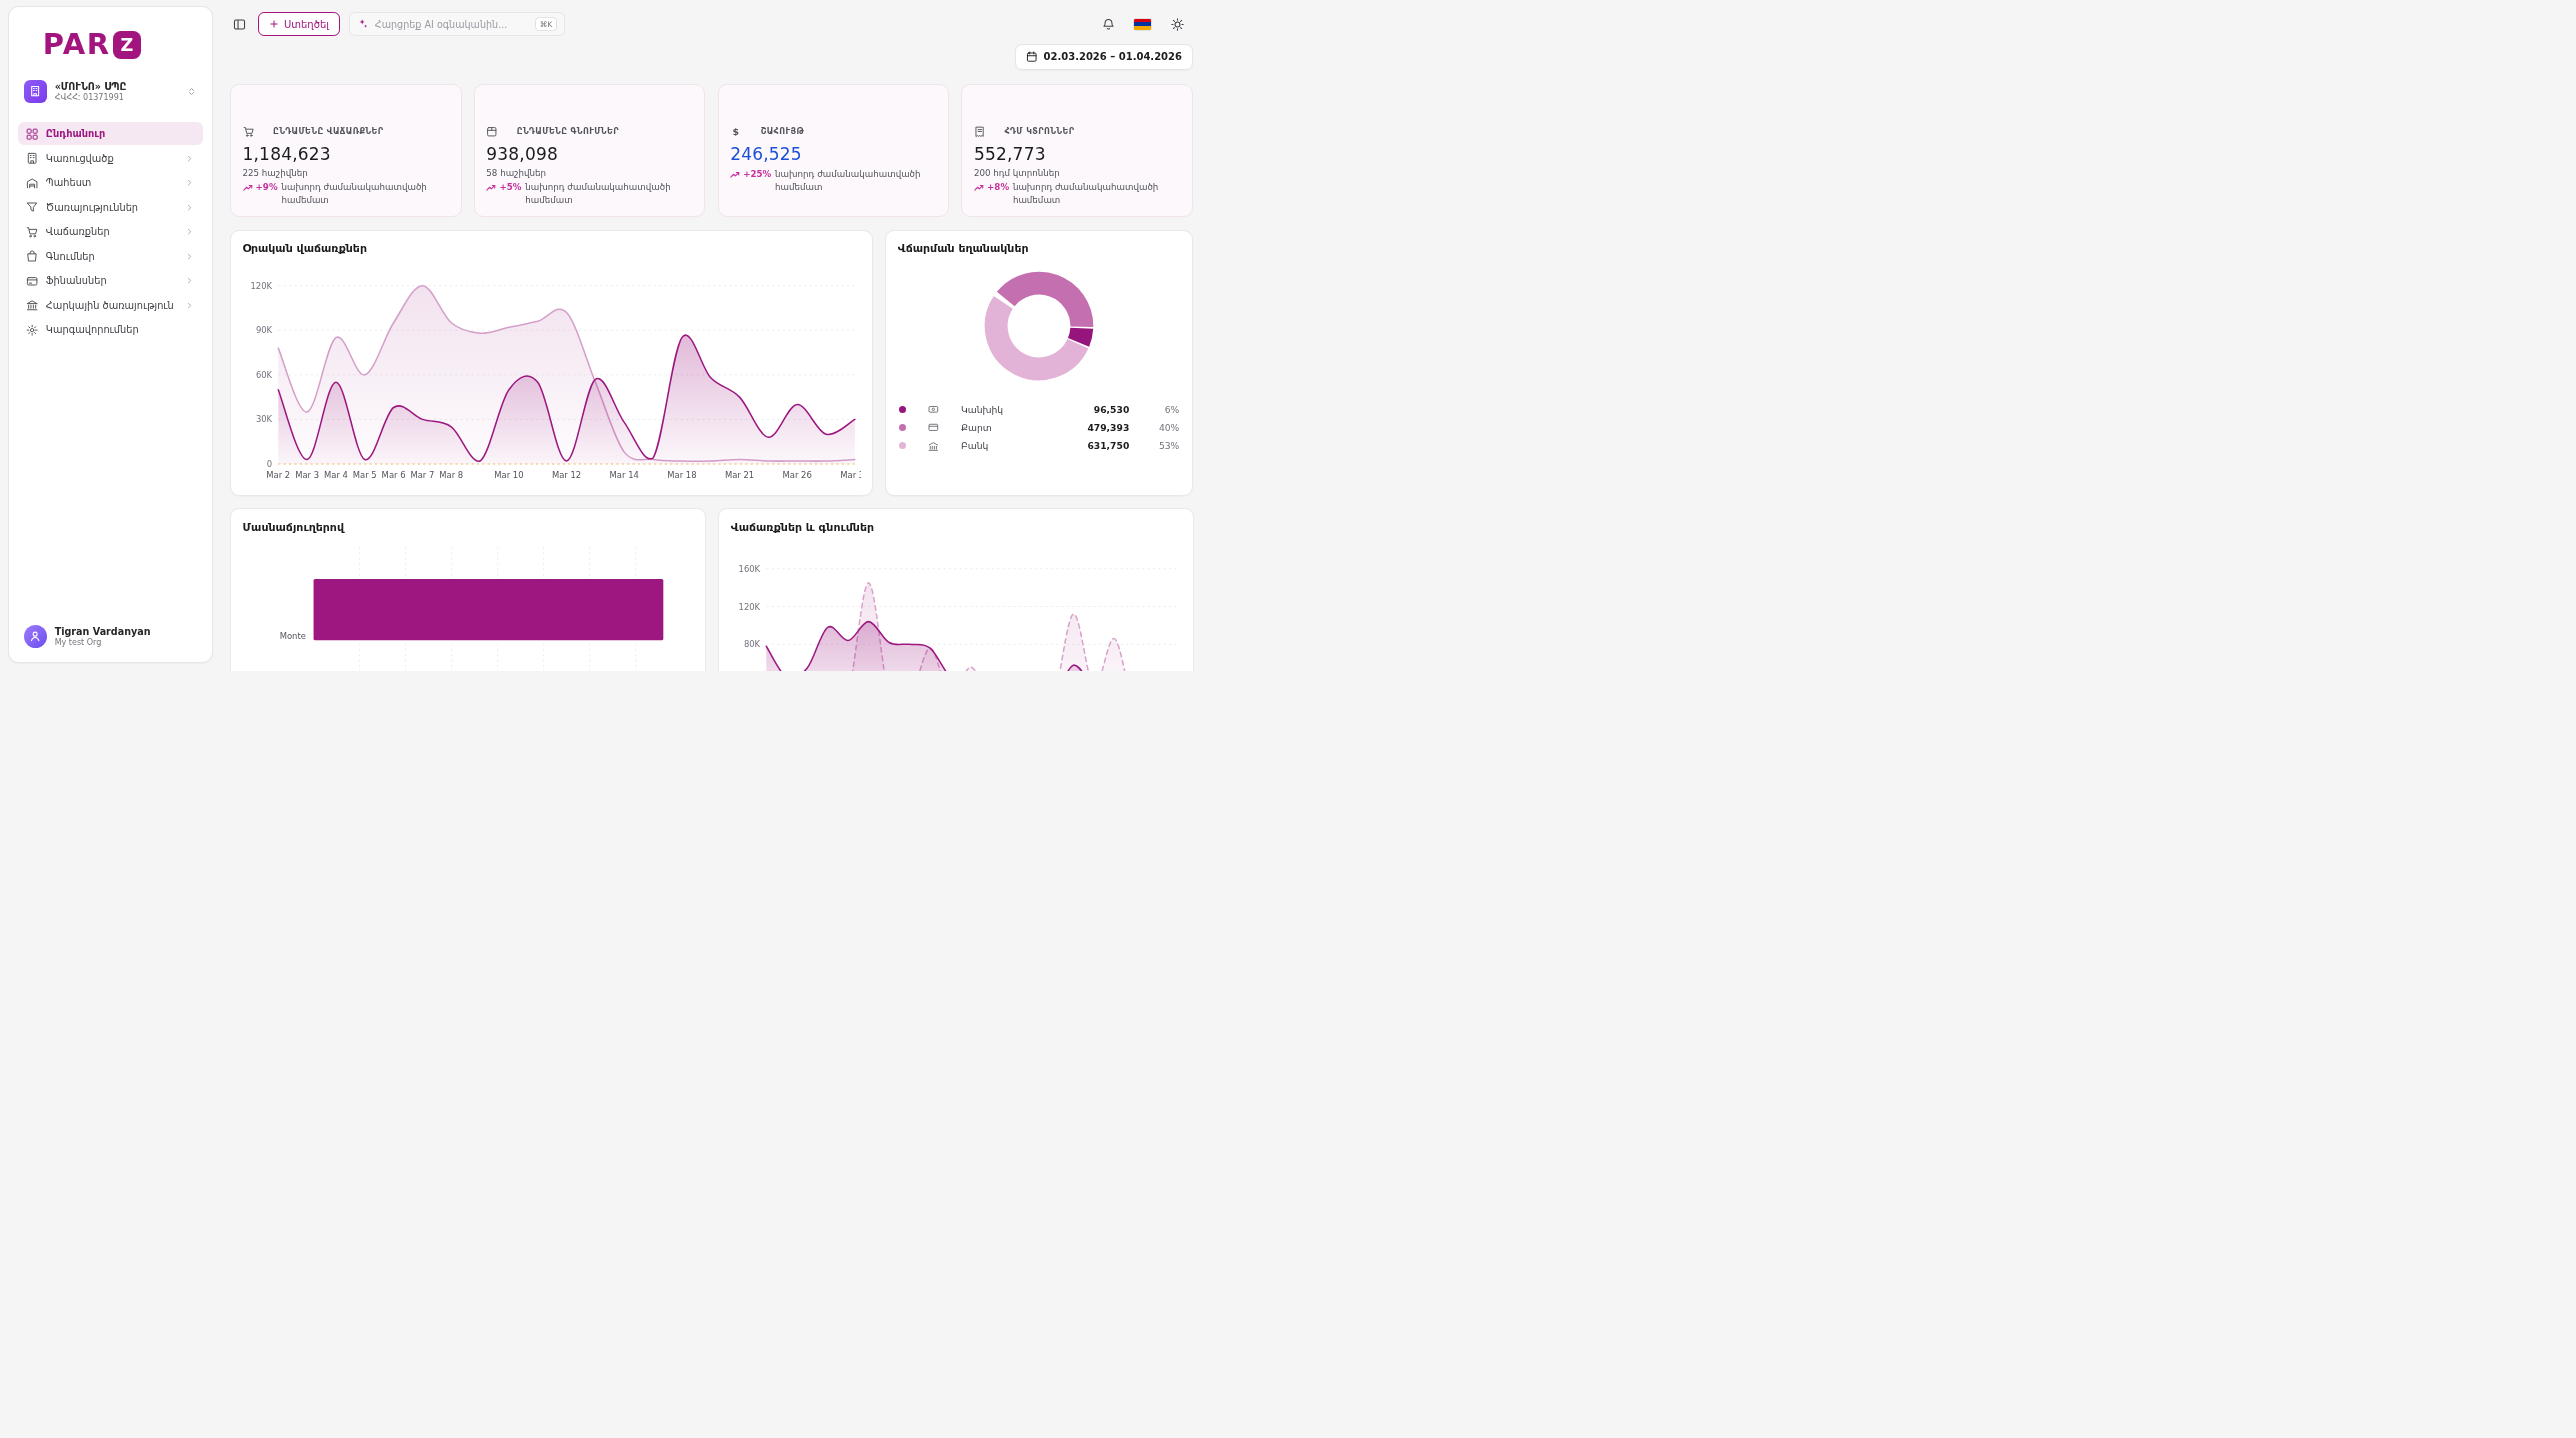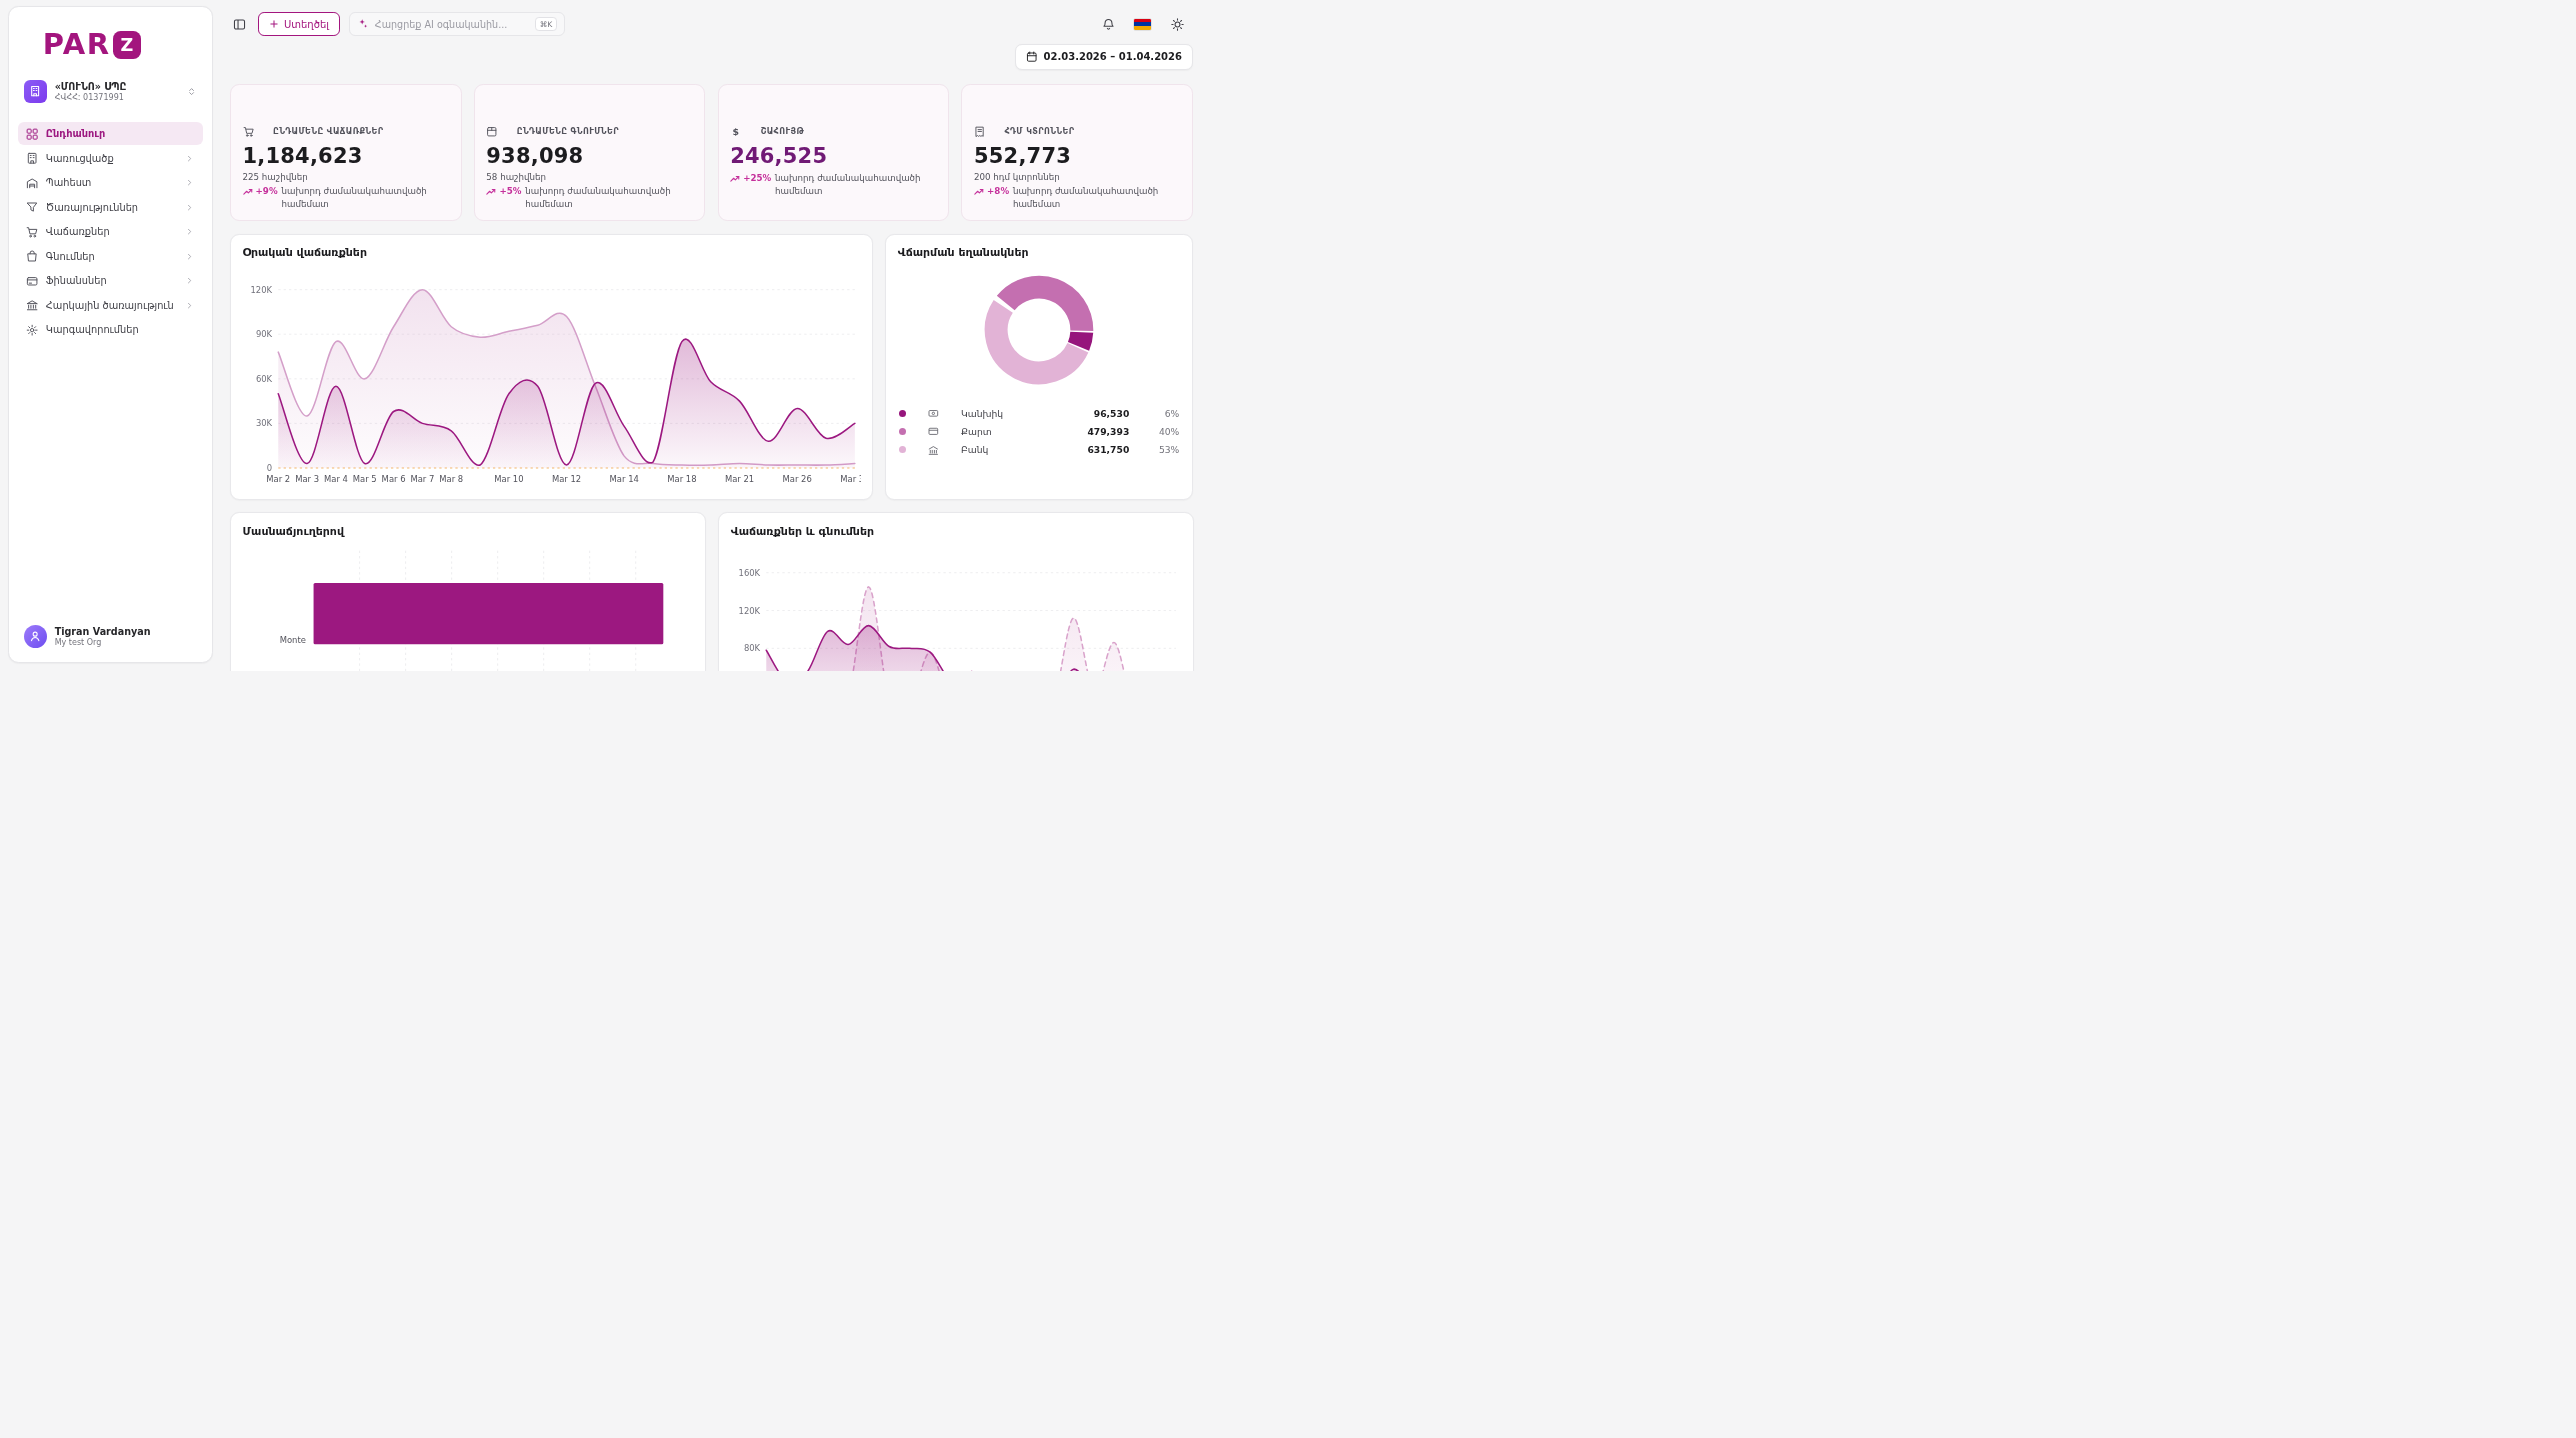--- a/index.html
+++ b/index.html
@@ -48,21 +48,21 @@
   .flag{width:19px;height:13px;border-radius:2.3px;overflow:hidden;display:flex;flex-direction:column;border:0.8px solid rgba(0,0,0,.08);}
   .flag span{flex:1;}
   .date-row{display:flex;justify-content:flex-end;margin-top:7.7px;}
   .date-btn{display:flex;align-items:center;gap:6.1px;height:26px;padding:0 10px;background:#fff;border:0.8px solid #e6e6e9;border-radius:7px;font-size:10px;font-weight:600;color:#1c1c1f;box-shadow:0 0.8px 1.5px rgba(0,0,0,.04);}
 
   
   .stats{display:grid;grid-template-columns:repeat(4,1fr);gap:12.3px;margin-top:14px;}
   .stat-card{background:#fcf8fb;border:0.8px solid #f0e4ec;border-radius:9.2px;padding:10px 11.5px;min-height:98px;}
   .stat-head{display:flex;align-items:center;gap:19px;color:#52525b;margin-top:31px;}
   .stat-title{font-size:8px;font-weight:600;letter-spacing:0.4px;color:#52525b;white-space:nowrap;}
-  .stat-value{font-size:21px;font-weight:700;margin-top:7px;letter-spacing:0.2px;}
+  .stat-value{font-size:17px;font-weight:400;margin-top:7px;letter-spacing:0.2px;}
   .stat-sub{font-size:8.7px;color:#52525b;margin-top:3.8px;}
   .stat-trend{display:flex;gap:3.8px;margin-top:3.1px;font-size:8.7px;line-height:1.45;align-items:flex-start;}
   .trend-pct{font-weight:600;display:inline-flex;align-items:center;gap:3.1px;white-space:nowrap;}
   .trend-pct svg{margin-top:1.5px;}
   .trend-text{color:#52525b;}
 
   
   .card{background:#fff;border:0.8px solid #e8e8eb;border-radius:9.2px;padding:11.5px;box-shadow:0 0.8px 1.5px rgba(0,0,0,.03);}
   .card h3{font-size:11px;font-weight:600;color:#1c1c1f;}
   .charts-top{display:grid;grid-template-columns:1fr 308px;gap:12.3px;margin-top:12.3px;}
@@ -357,21 +357,21 @@
 
     <section class="stat-card">
       <div class="stat-head">
         <span>
             <svg width="11.5" height="11.5" viewBox="0 0 16 16">
               <text x="8" y="12.5" font-size="13" font-weight="600" text-anchor="middle" fill="currentColor">$</text>
             </svg>
           </span>
         <span class="stat-title">ՇԱՀՈՒՅԹ</span>
       </div>
-      <div class="stat-value" style="color: #701a75;">246,525</div>
+      <div class="stat-value" style="color: #1d4ed8;">246,525</div>
       <div class="stat-sub"></div>
       <div class="stat-trend">
         <span class="trend-pct" style="color: rgb(197, 48, 155);">
           <svg width="10" height="10" viewBox="0 0 12 12" fill="none" stroke="currentColor" stroke-width="1.3" stroke-linecap="round" stroke-linejoin="round">
               <path d="M1 8.5l3.4-3.4 2 2L10.5 3"></path>
               <path d="M7.5 3h3v3"></path>
             </svg>
           <span>+25%</span>
         </span>
         <span class="trend-text">նախորդ ժամանակահատվածի համեմատ</span>

